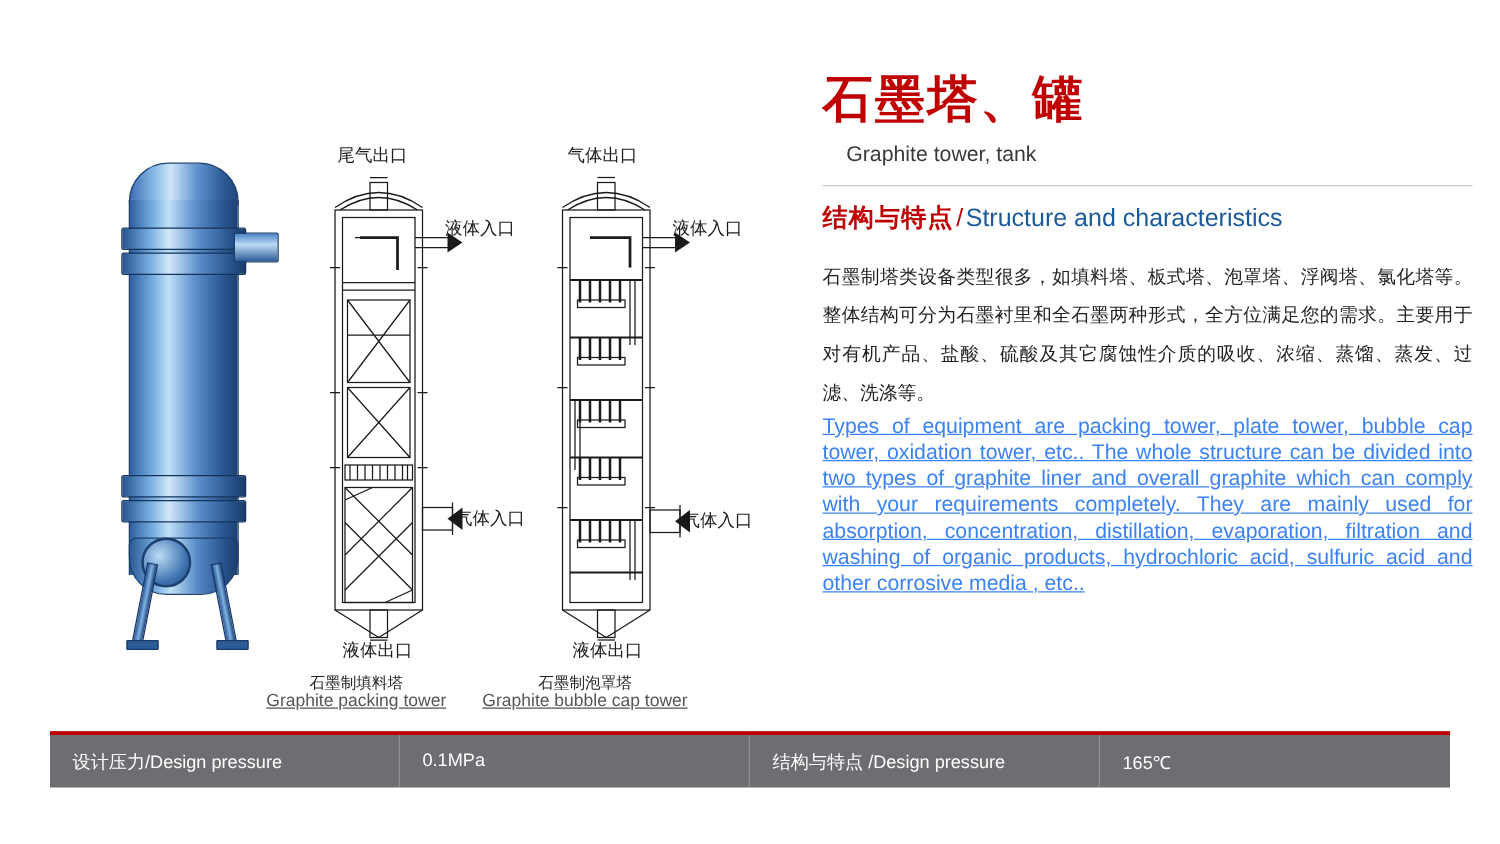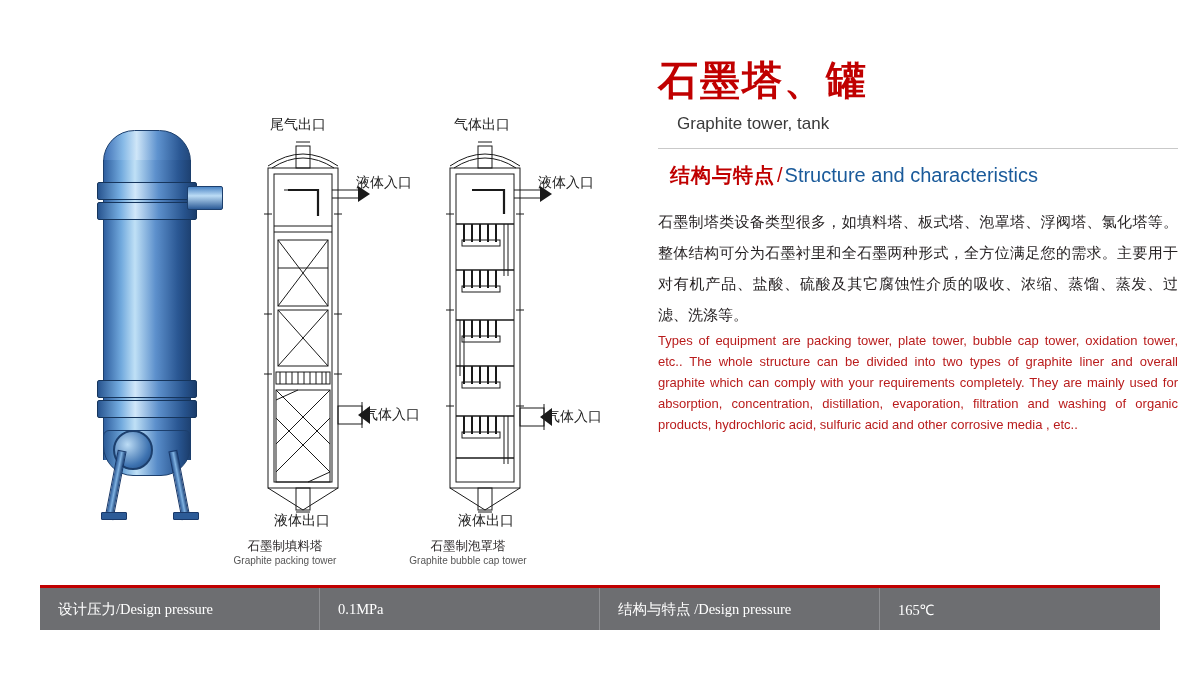--- a/index.html
+++ b/index.html
@@ -115,24 +115,25 @@
     text-align: center;
     width: 200px;
   }
   .caption .cn {
     font-size: 12.5px;
     color: #231f20;
     line-height: 16px;
     white-space: nowrap;
   }
   .caption .en {
-    font-size: 10px;
+    font-size: 14px;
     color: #555;
     line-height: 13px;
     white-space: nowrap;
+    text-decoration: underline;
   }
   .caption.c1 { left: 185px; top: 538px; }
   .caption.c2 { left: 368px; top: 538px; }
 
   .dwg-label {
     position: absolute;
     font-size: 14px;
     color: #1a1a1a;
     white-space: nowrap;
   }
@@ -165,45 +166,45 @@
     left: 0; top: 148px;
     width: 520px;
     height: 1px;
     background: #c9c9c9;
   }
   .sec-head {
     position: absolute;
     font-size: 20px;
     line-height: 26px;
     white-space: nowrap;
-    margin-left: 12px;
   }
   .sec-head .cn { color: #c00000; font-weight: bold; letter-spacing: 1px; }
   .sec-head .sep { color: #c00000; padding: 0 2px; }
   .sec-head .en { color: #1a5a9a; }
   .sec-head.h1 { left: 0; top: 162px; }
   .sec-head.h2 { left: 0; top: 542px; }
 
   .para-cn {
     position: absolute;
     left: 0; top: 206px;
     width: 520px;
     font-size: 15px;
     line-height: 31px;
     color: #231f20;
     text-align: justify;
   }
   .para-en {
     position: absolute;
     left: 0; top: 330px;
     width: 520px;
-    font-size: 13px;
+    font-size: 17px;
     line-height: 21px;
-    color: #b91c1c;
+    color: #3b82f6;
     text-align: justify;
+    text-decoration: underline;
   }
 
   
   .spec-bar {
     position: absolute;
     left: 40px;
     top: 585px;
     width: 1120px;
     height: 42px;
     display: flex;
@@ -211,21 +212,20 @@
     border-top: 3px solid #c00000;
     color: #ffffff;
     font-size: 14.5px;
   }
   .spec-cell {
     display: flex;
     align-items: center;
     padding: 12px 18px;
     border-right: 1px solid #8e8f92;
     box-sizing: border-box;
-    font-family: Liberation Serif, serif;
   }
   .spec-cell:last-child { border-right: none; }
   .spec-label { width: 280px; }
   .spec-value { width: 280px; }
 </style>
 </head>
 <body>
 
 <div class="left-pane">
 

